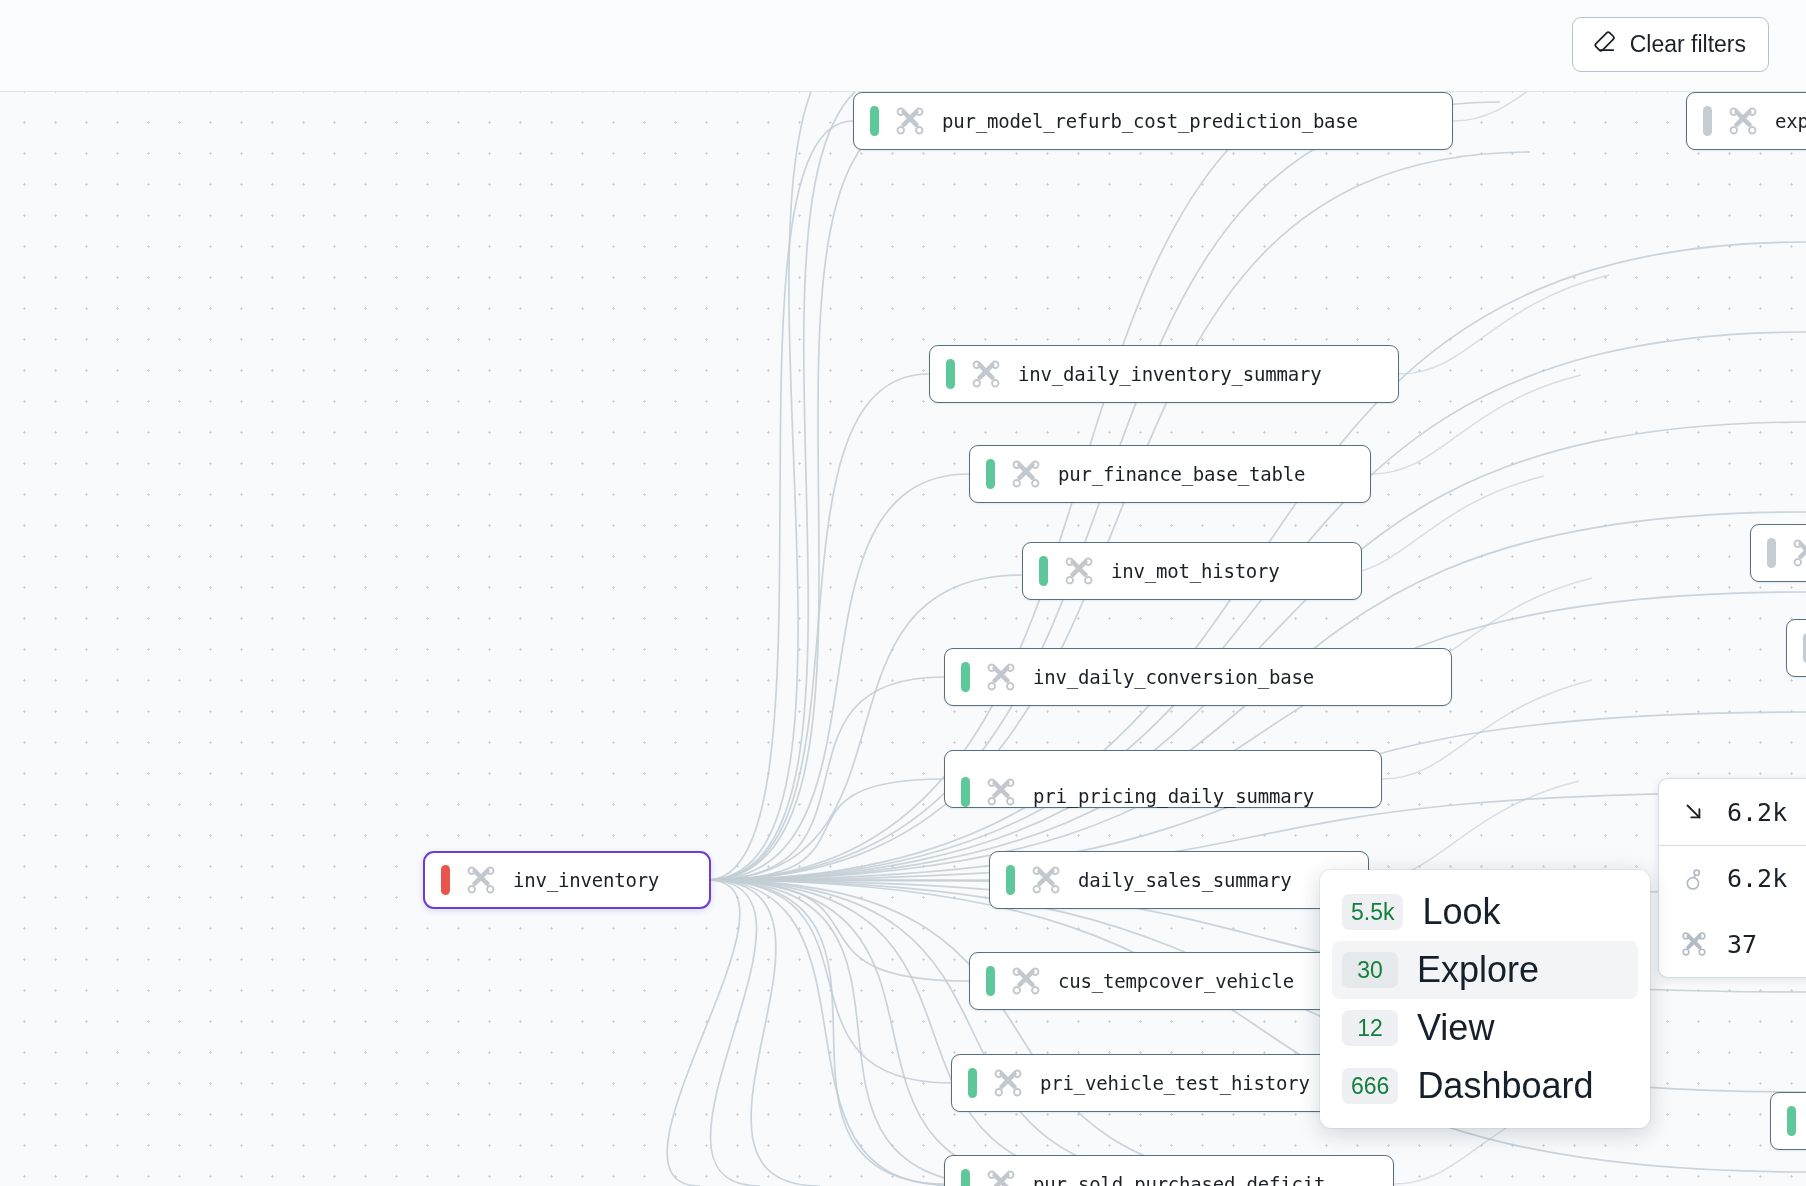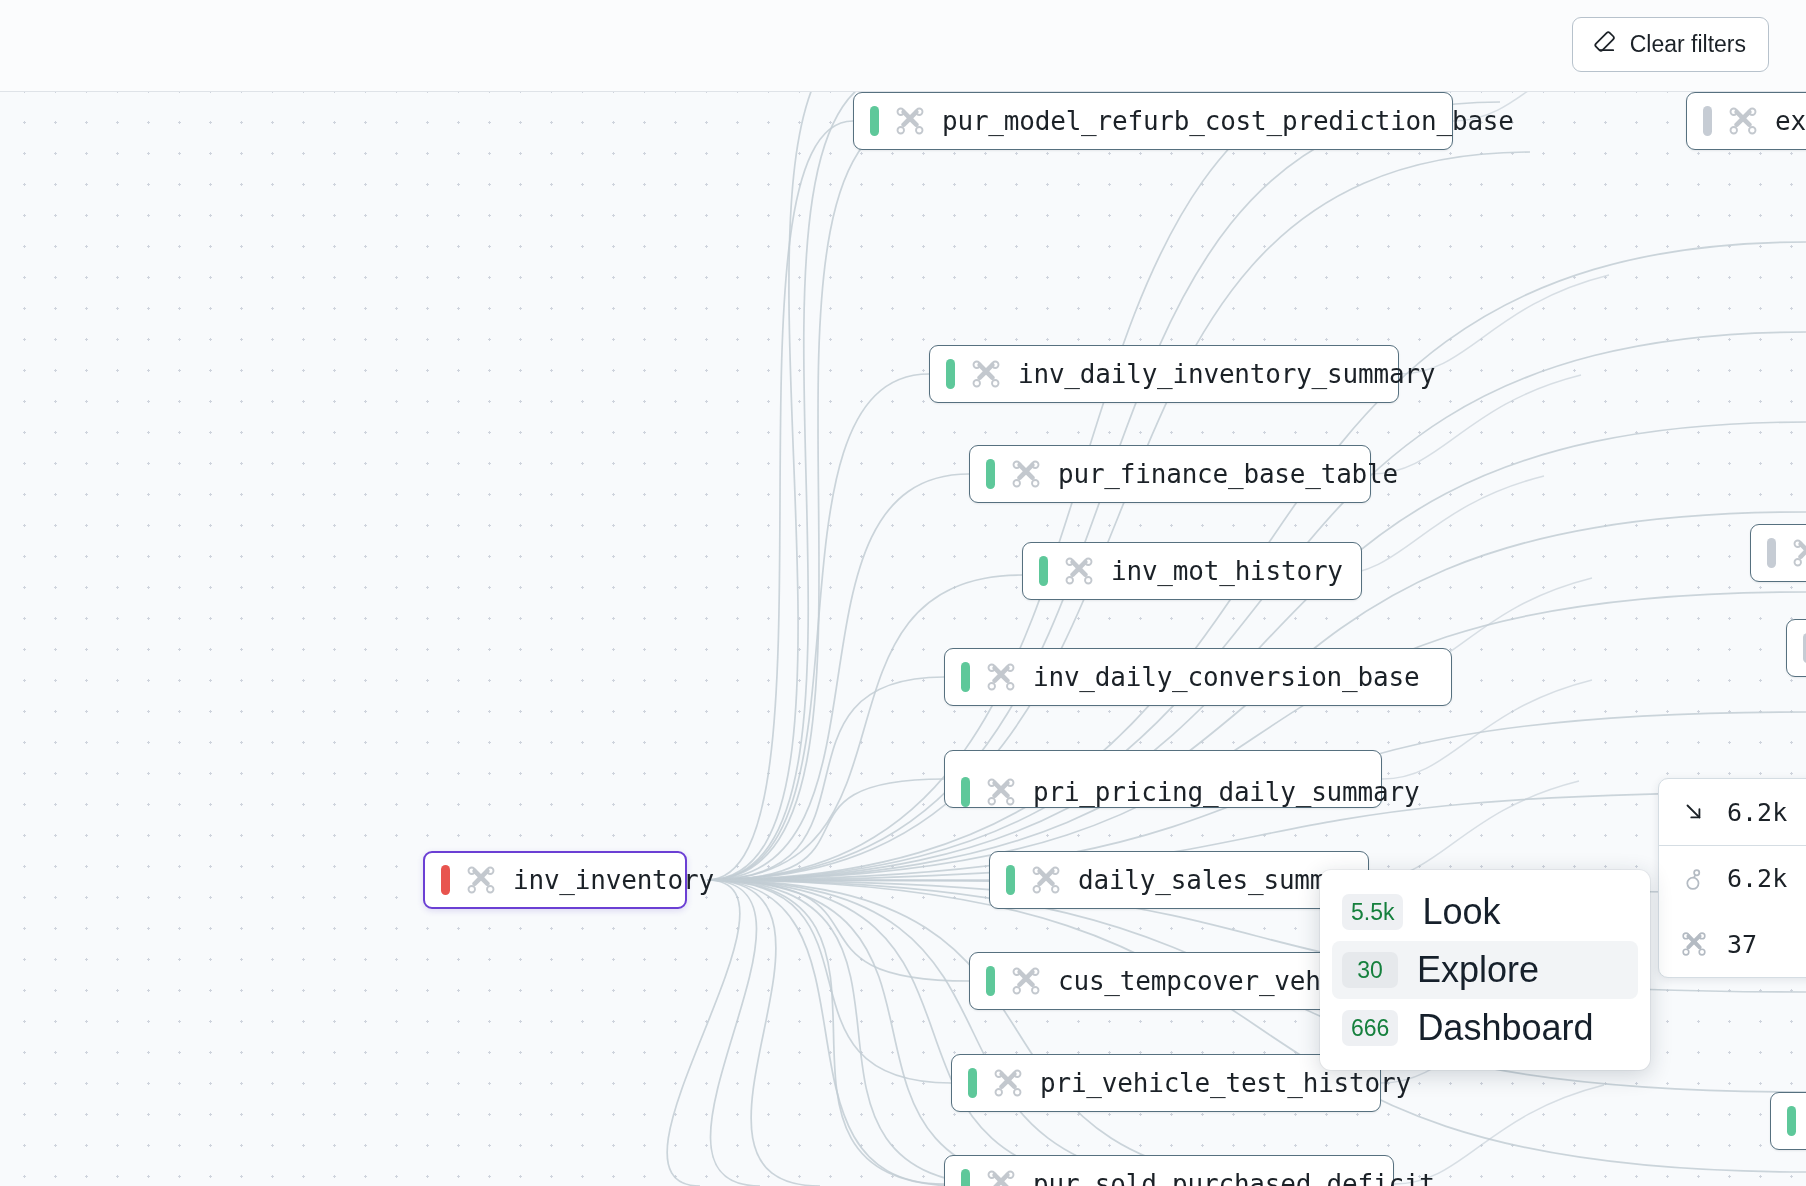--- a/index.html
+++ b/index.html
@@ -63,21 +63,21 @@
     box-shadow: 0 2px 6px rgba(80,50,190,.16);
     z-index: 14;
   }
   .node .statusbar {
     width: 9px; height: 30px; border-radius: 5px; flex: 0 0 auto;
   }
   .node .dbt-icon { margin-left: 16px; flex: 0 0 auto; display: block; }
   .node .label {
     margin-left: 17px;
     font-family: "DejaVu Sans Mono", monospace;
-    font-size: 26px;
+    font-size: 19px;
     color: #1b2127;
     letter-spacing: -0.2px;
   }
 
   
   #context-menu {
     position: absolute;
     left: 1320px; top: 778px;
     width: 330px;
     background: #ffffff;
@@ -279,21 +279,21 @@
             <g fill="#c3c8ce">
               <path d="M12 7.2 8.6 3.8a1.9 1.9 0 1 0-2.6 2.6L9.4 9.8 5.9 13.3a1.9 1.9 0 1 0 2.6 2.6l3.5-3.4 3.5 3.4a1.9 1.9 0 1 0 2.6-2.6l-3.5-3.5 3.4-3.4a1.9 1.9 0 1 0-2.6-2.6Z"></path>
               <circle cx="4.6" cy="4.6" r="2.6" fill="none" stroke="#c3c8ce" stroke-width="1.5"></circle>
               <circle cx="19.4" cy="4.6" r="2.6" fill="none" stroke="#c3c8ce" stroke-width="1.5"></circle>
               <circle cx="4.6" cy="19.4" r="2.6" fill="none" stroke="#c3c8ce" stroke-width="1.5"></circle>
               <circle cx="19.4" cy="19.4" r="2.6" fill="none" stroke="#c3c8ce" stroke-width="1.5"></circle>
             </g>
           </svg>
           <span class="label">pri_pricing_daily_summary</span>
         </div>
-        <div class="node selected" style="left: 423px; top: 759px; width: 264px;">
+        <div class="node selected" style="left: 423px; top: 759px; width: 288px; border-radius: 11px;">
           <div class="statusbar" style="background: rgb(232, 84, 78);"></div>
           <svg width="30" height="30" viewBox="0 0 24 24" class="dbt-icon" style="margin-left: 16px; flex: 0 0 auto;">
             <g fill="#c3c8ce">
               <path d="M12 7.2 8.6 3.8a1.9 1.9 0 1 0-2.6 2.6L9.4 9.8 5.9 13.3a1.9 1.9 0 1 0 2.6 2.6l3.5-3.4 3.5 3.4a1.9 1.9 0 1 0 2.6-2.6l-3.5-3.5 3.4-3.4a1.9 1.9 0 1 0-2.6-2.6Z"></path>
               <circle cx="4.6" cy="4.6" r="2.6" fill="none" stroke="#c3c8ce" stroke-width="1.5"></circle>
               <circle cx="19.4" cy="4.6" r="2.6" fill="none" stroke="#c3c8ce" stroke-width="1.5"></circle>
               <circle cx="4.6" cy="19.4" r="2.6" fill="none" stroke="#c3c8ce" stroke-width="1.5"></circle>
               <circle cx="19.4" cy="19.4" r="2.6" fill="none" stroke="#c3c8ce" stroke-width="1.5"></circle>
             </g>
           </svg>
@@ -413,19 +413,23 @@
     <div id="context-menu">
         <div class="menu-item">
           <span class="count">5.5k</span>
           <span class="mlabel">Look</span>
         </div>
         <div class="menu-item active">
           <span class="count">30</span>
           <span class="mlabel">Explore</span>
         </div>
         <div class="menu-item">
+          <span class="count">12</span>
+          <span class="mlabel">View</span>
+        </div>
+        <div class="menu-item">
           <span class="count">666</span>
           <span class="mlabel">Dashboard</span>
         </div>
       </div>
   </div>
 
 </div>
 
 </body></html>

